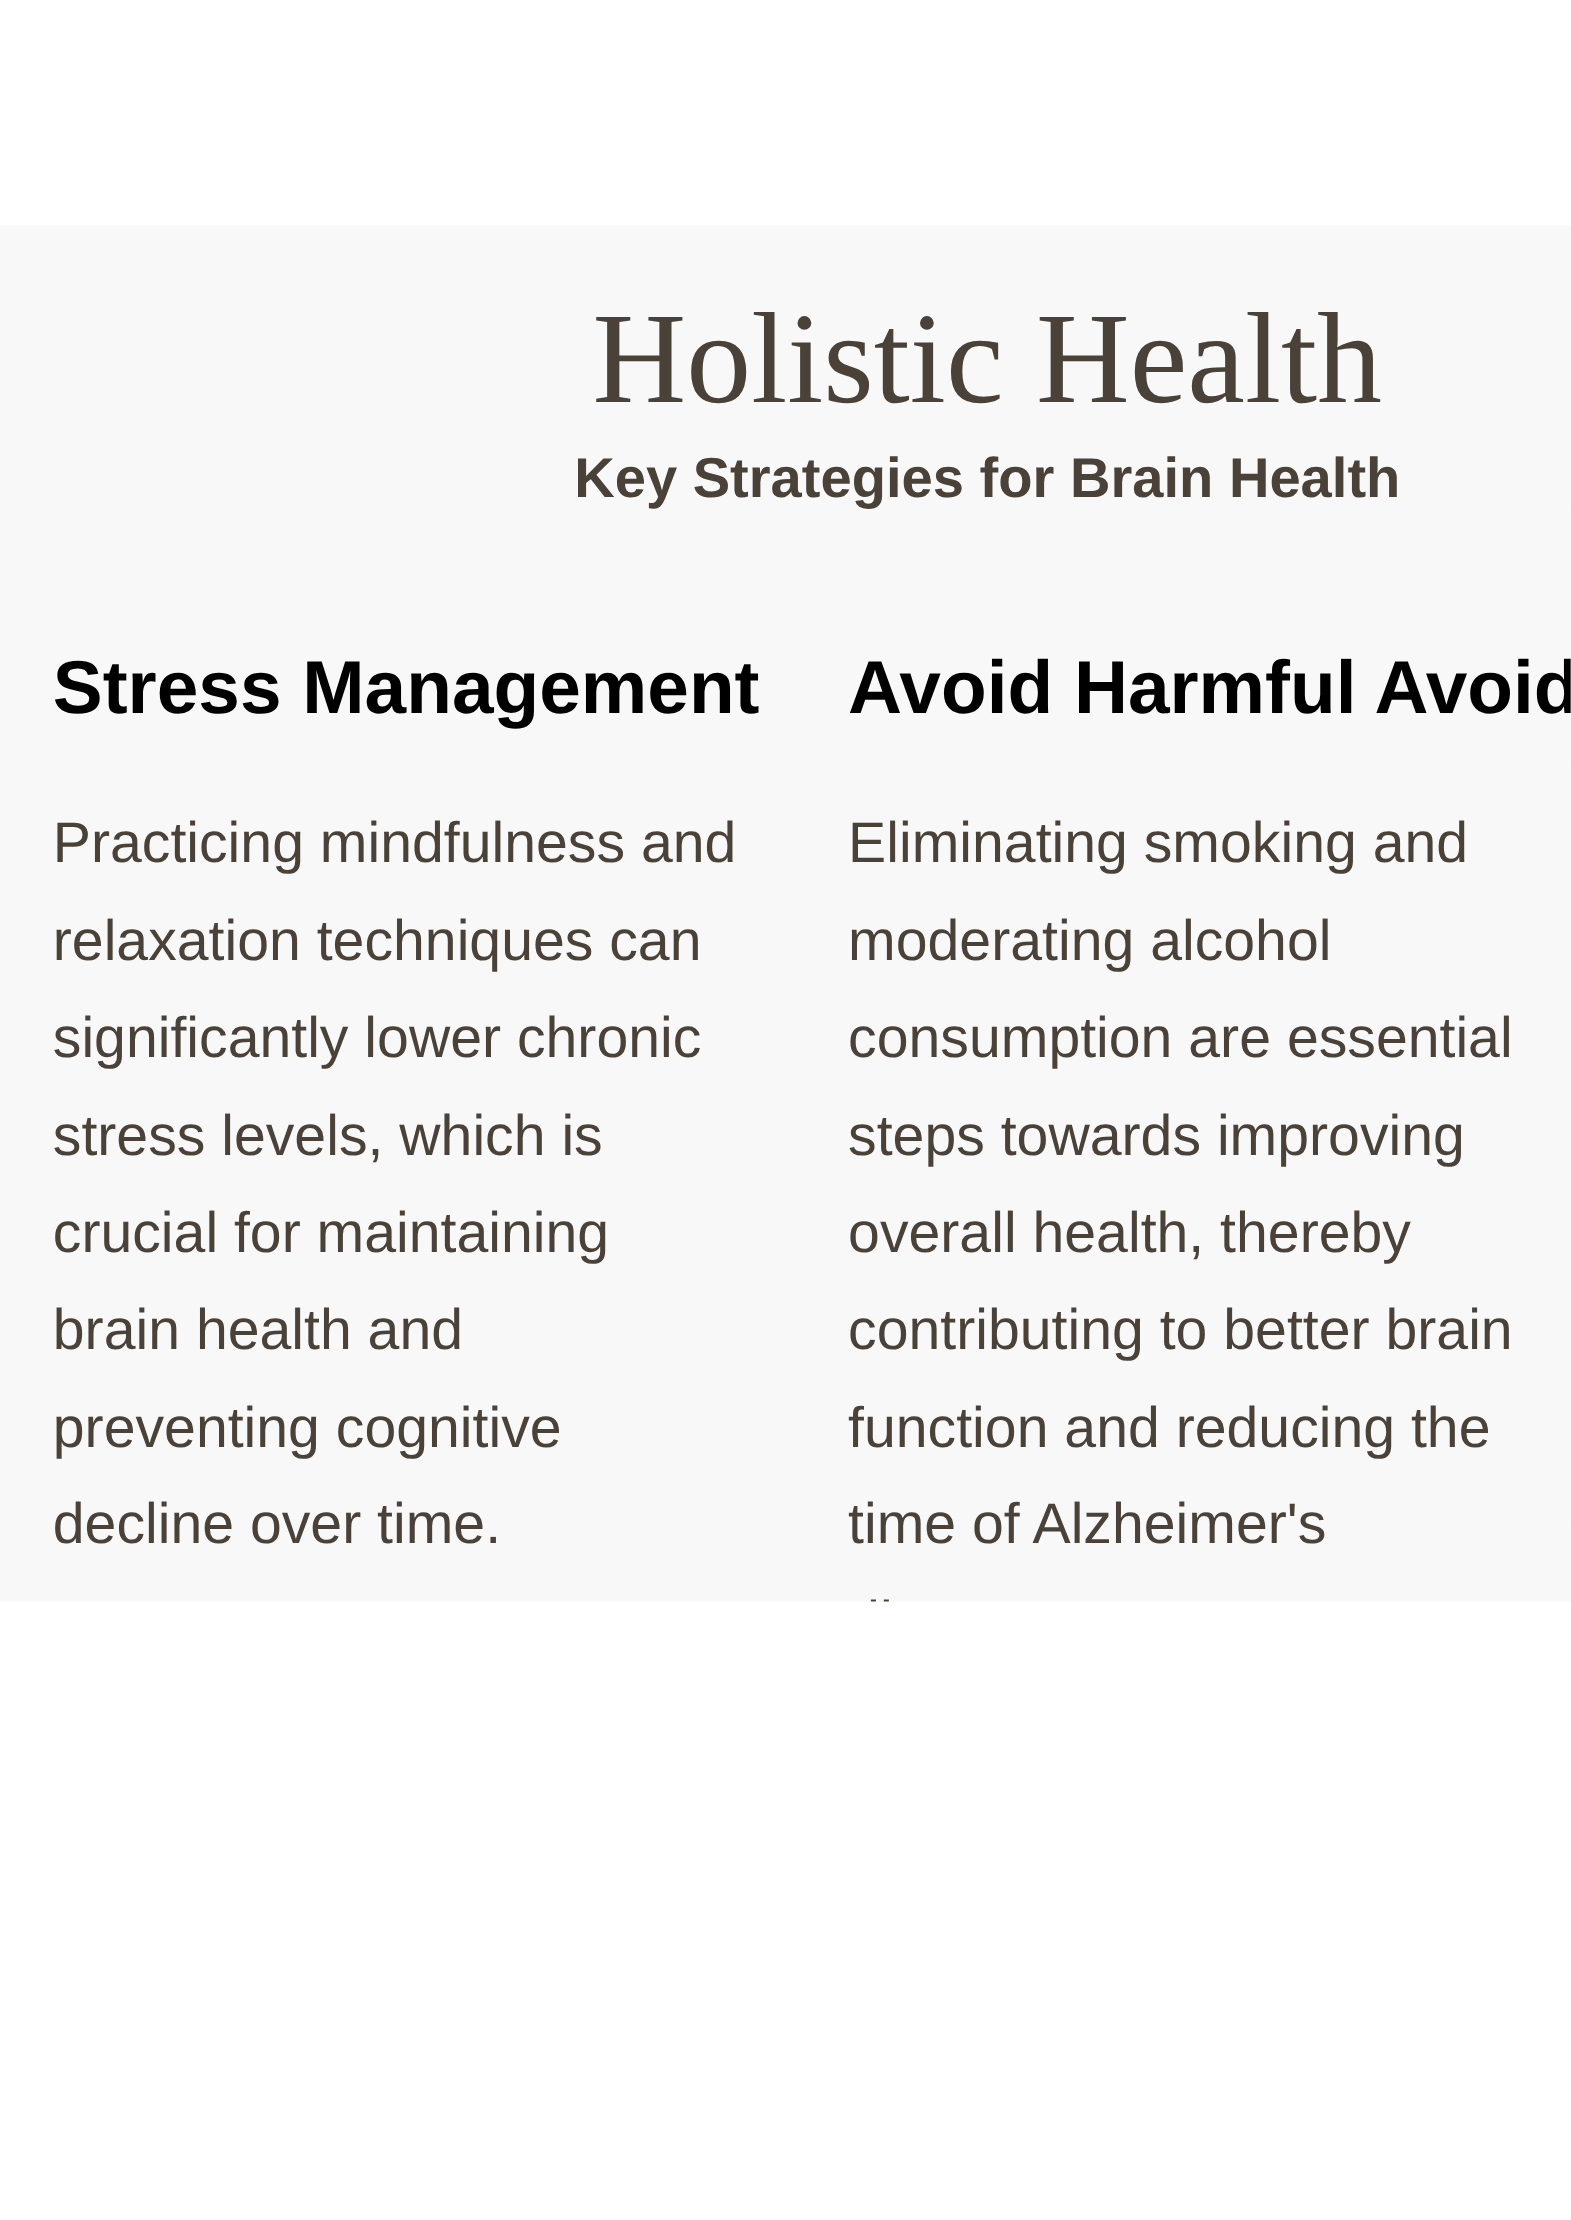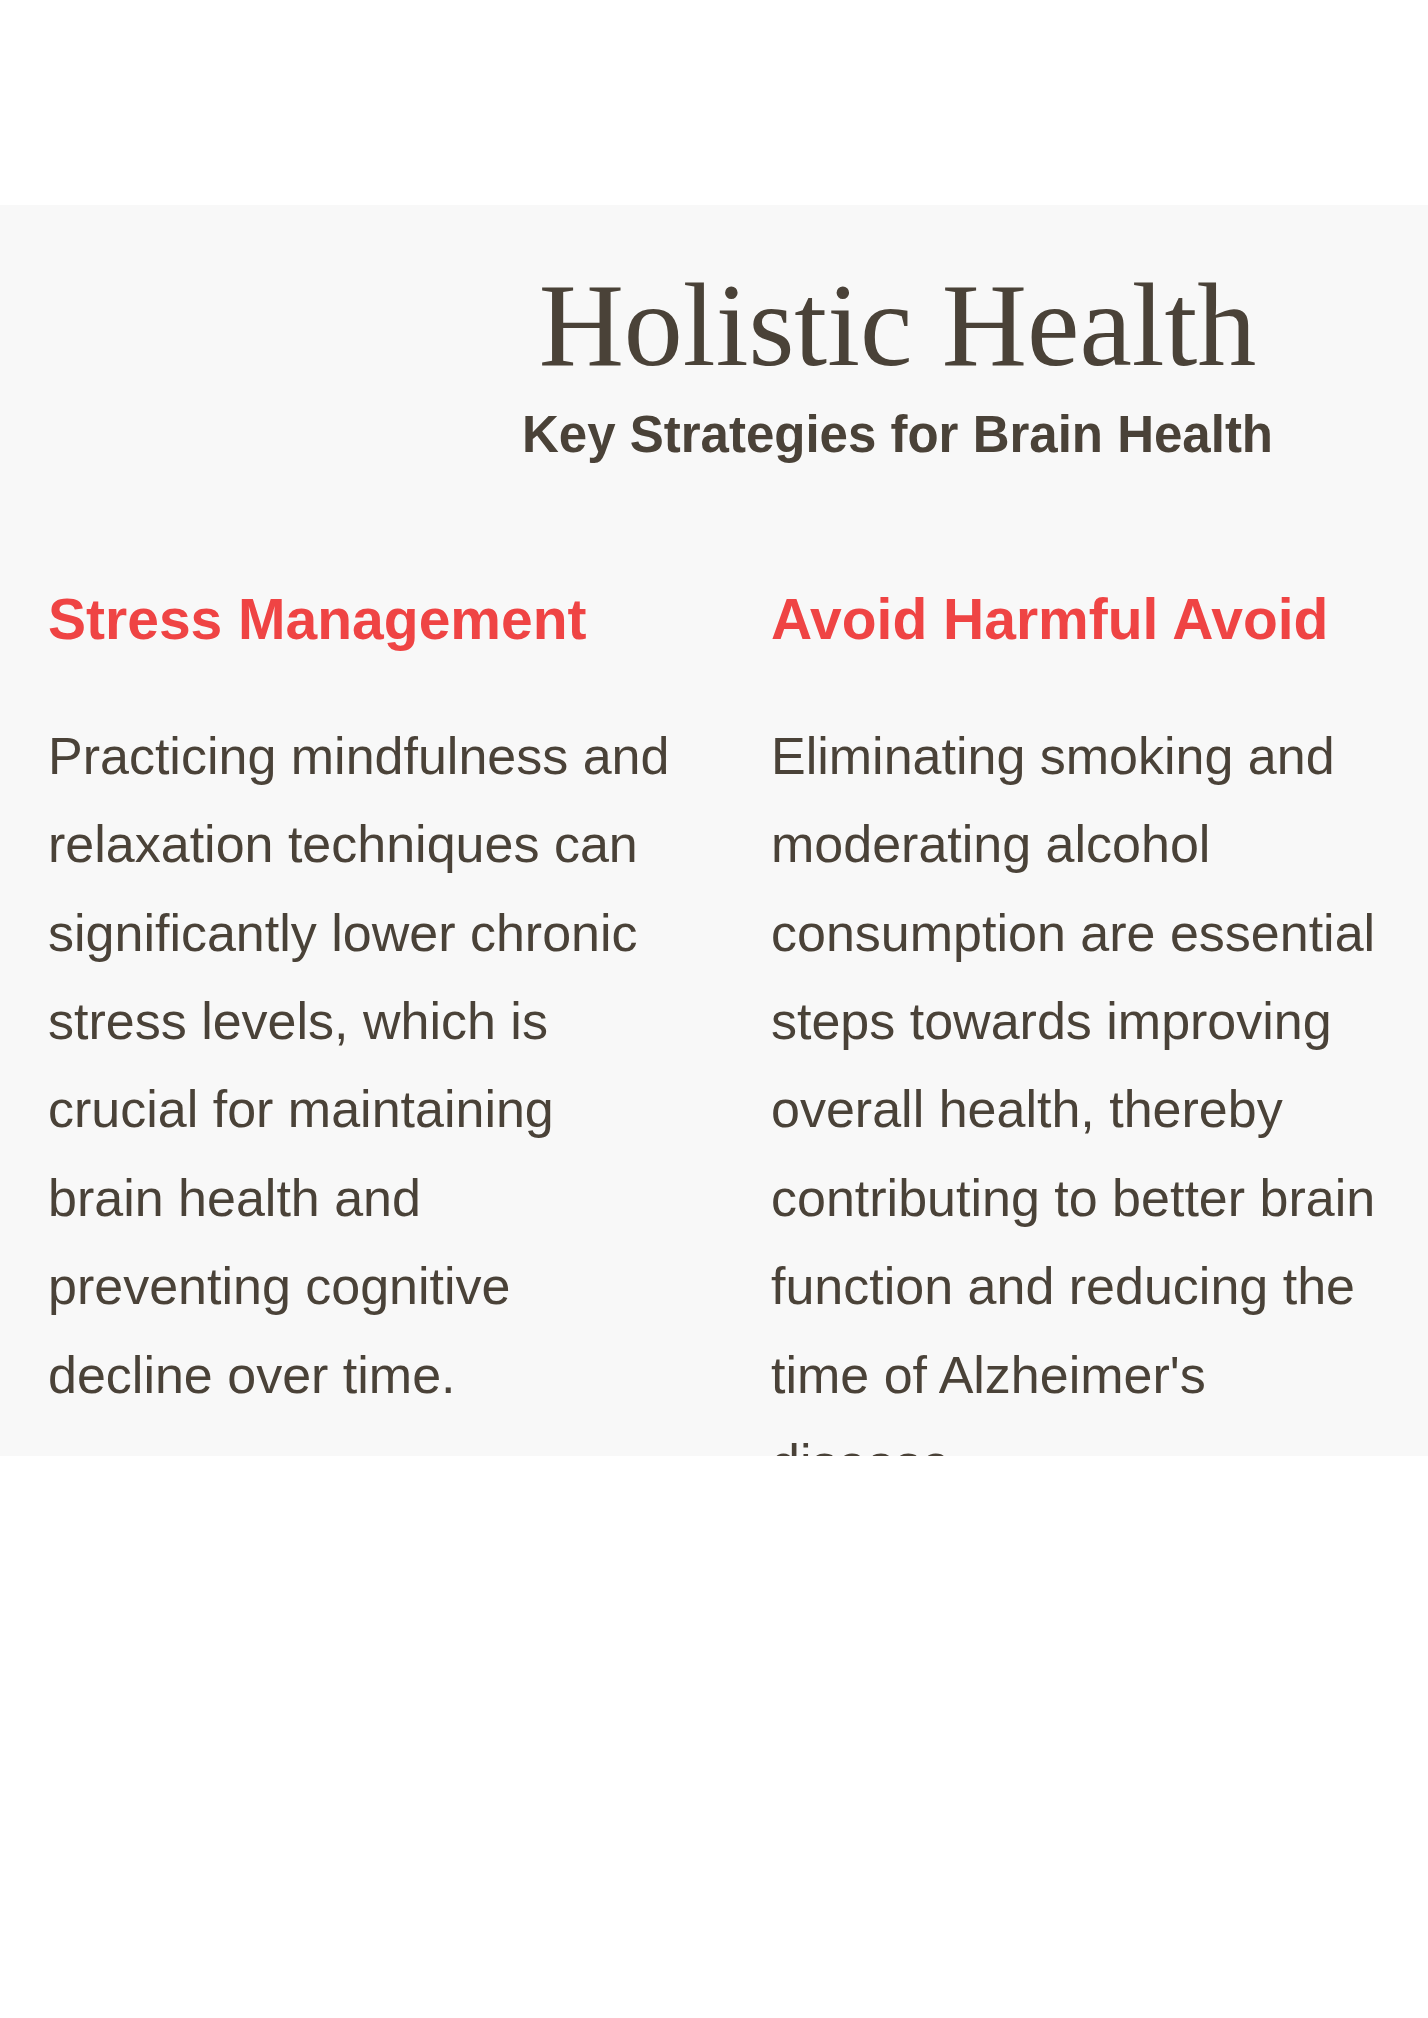--- a/index.html
+++ b/index.html
@@ -82,23 +82,23 @@
   .column {
     width: 630px;
     flex: 0 0 630px;
   }
 
   .column-heading {
     margin: 0 0 62px 0;
     padding: 0;
     font-family: "Liberation Sans", sans-serif;
     font-weight: 700;
-    font-size: 57px;
+    font-size: 68px;
     line-height: 1.05;
-    color: #ef4444;
+    color: #000000;
     white-space: nowrap;
   }
 
   .column-body {
     margin: 0;
     padding: 0;
     font-family: "Liberation Sans", sans-serif;
     font-weight: 400;
     font-size: 52px;
     line-height: 1.70;

